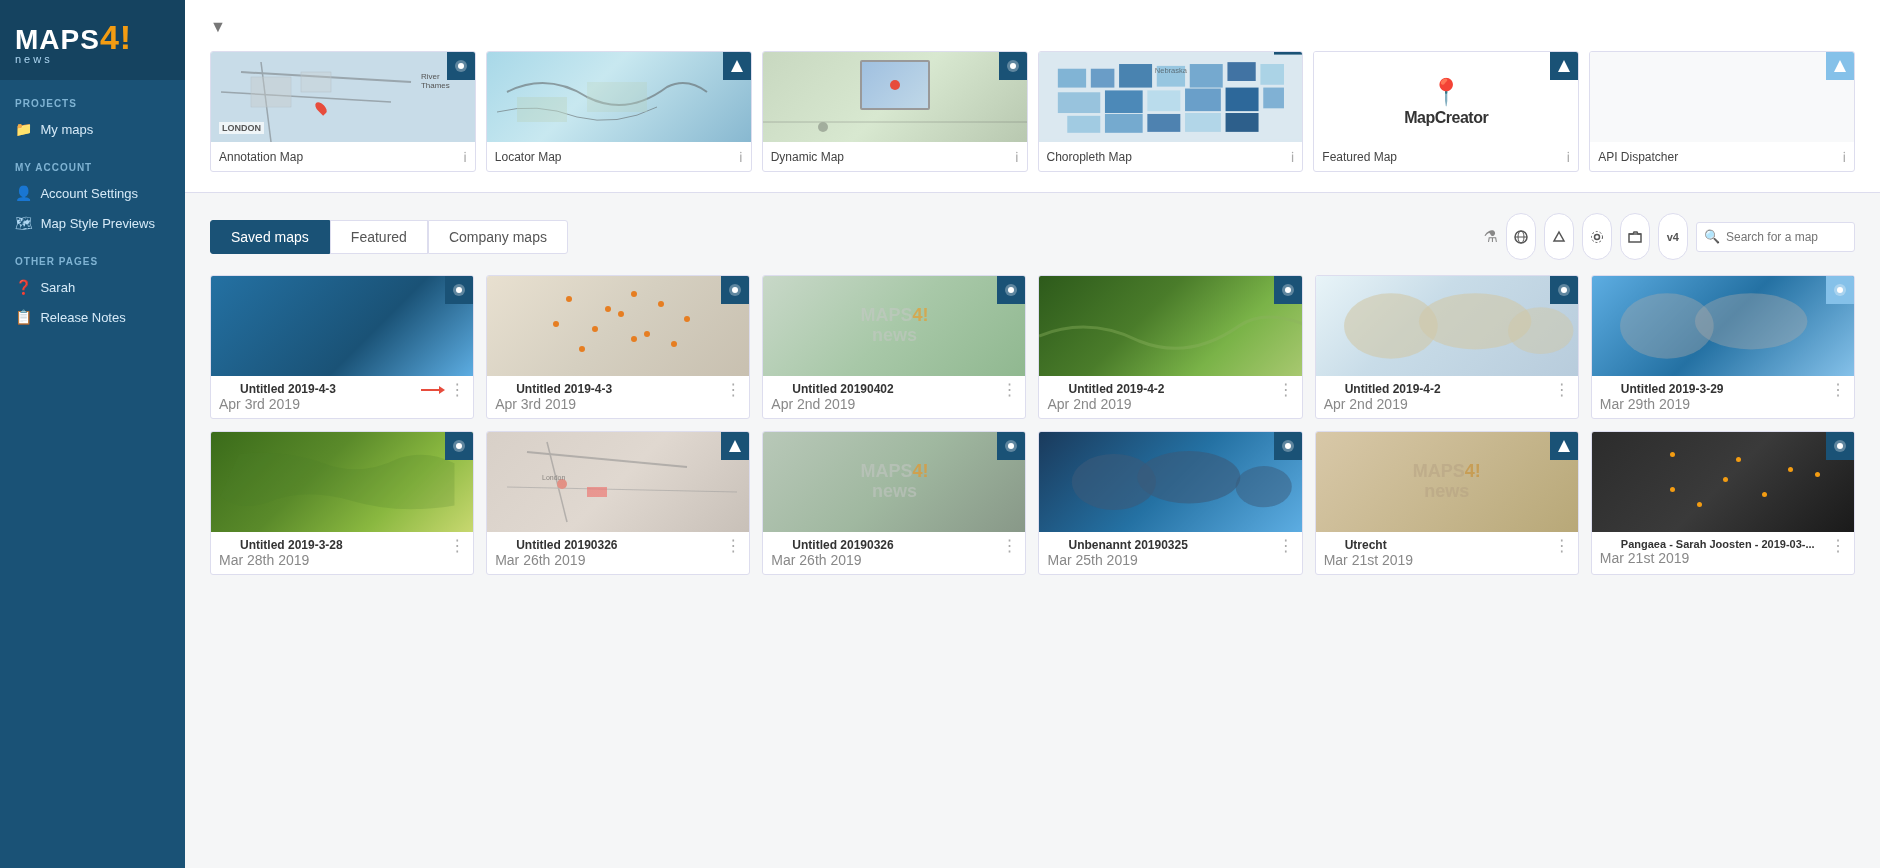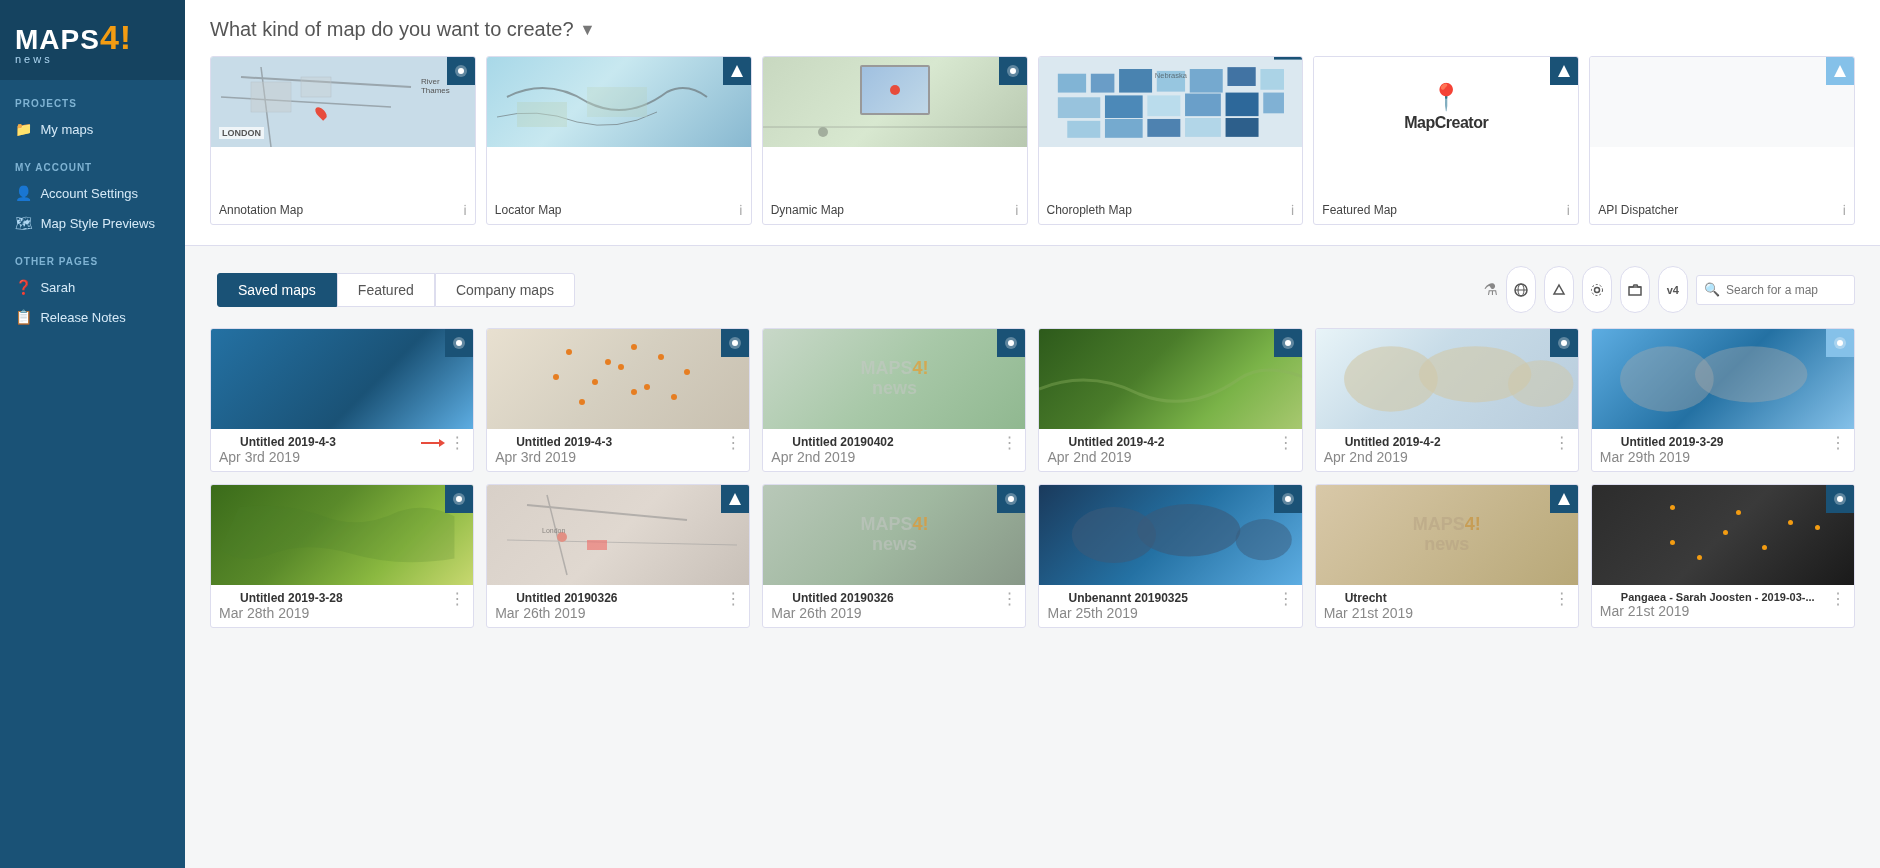--- a/index.html
+++ b/index.html
@@ -100,21 +100,20 @@
       overflow: hidden;
       position: relative;
     }
     .map-type-label {
       padding: 5px 8px;
       font-size: 12px;
       color: #444;
       display: flex;
       justify-content: space-between;
       align-items: center;
-      margin-top: 48px;
     }
     .map-type-label .info-icon { color: #aaa; font-size: 14px; }
     .corner-badge {
       position: absolute;
       top: 0; right: 0;
       width: 28px; height: 28px;
       background: #1a5276;
       display: flex; align-items: center; justify-content: center;
     }
     .corner-badge svg { width: 14px; height: 14px; fill: white; }
@@ -143,21 +142,21 @@
       font-size: 14px;
       border: 1px solid #dde;
       background: white;
       color: #555;
     }
     .tab.active {
       background: #1a5276;
       color: white;
       border-color: #1a5276;
     }
-    .tab:first-child { border-radius: 3px 0 0 3px; margin-left: 7px; }
+    .tab:first-child { border-radius: 3px 0 0 3px; }
     .tab:last-child { border-radius: 0 3px 3px 0; }
 
     .maps-toolbar {
       display: flex;
       align-items: center;
       gap: 8px;
     }
     .filter-icon { color: #888; font-size: 16px; cursor: pointer; }
     .toolbar-btn {
       width: 30px; height: 47px;
@@ -317,21 +316,20 @@
   <div class="sidebar-item">
     <span class="icon">📋</span>
     <span>Release Notes</span>
   </div>
 </div>
 
 <div id="main">
 
   <div class="create-section">
     <div class="create-title">
-      <span>What kind of map do you want to create?</span>
       <span class="dropdown-arrow">▼</span>
     </div>
     <div class="map-types-grid">
 
       <div class="map-type-card">
         <div class="map-type-thumb ann-map">
           <div class="corner-badge">
             <svg viewBox="0 0 14 14">
                 <circle cx="7" cy="7" r="6" fill="white" fill-opacity="0.3"></circle>
                 <circle cx="7" cy="7" r="3" fill="white"></circle>

